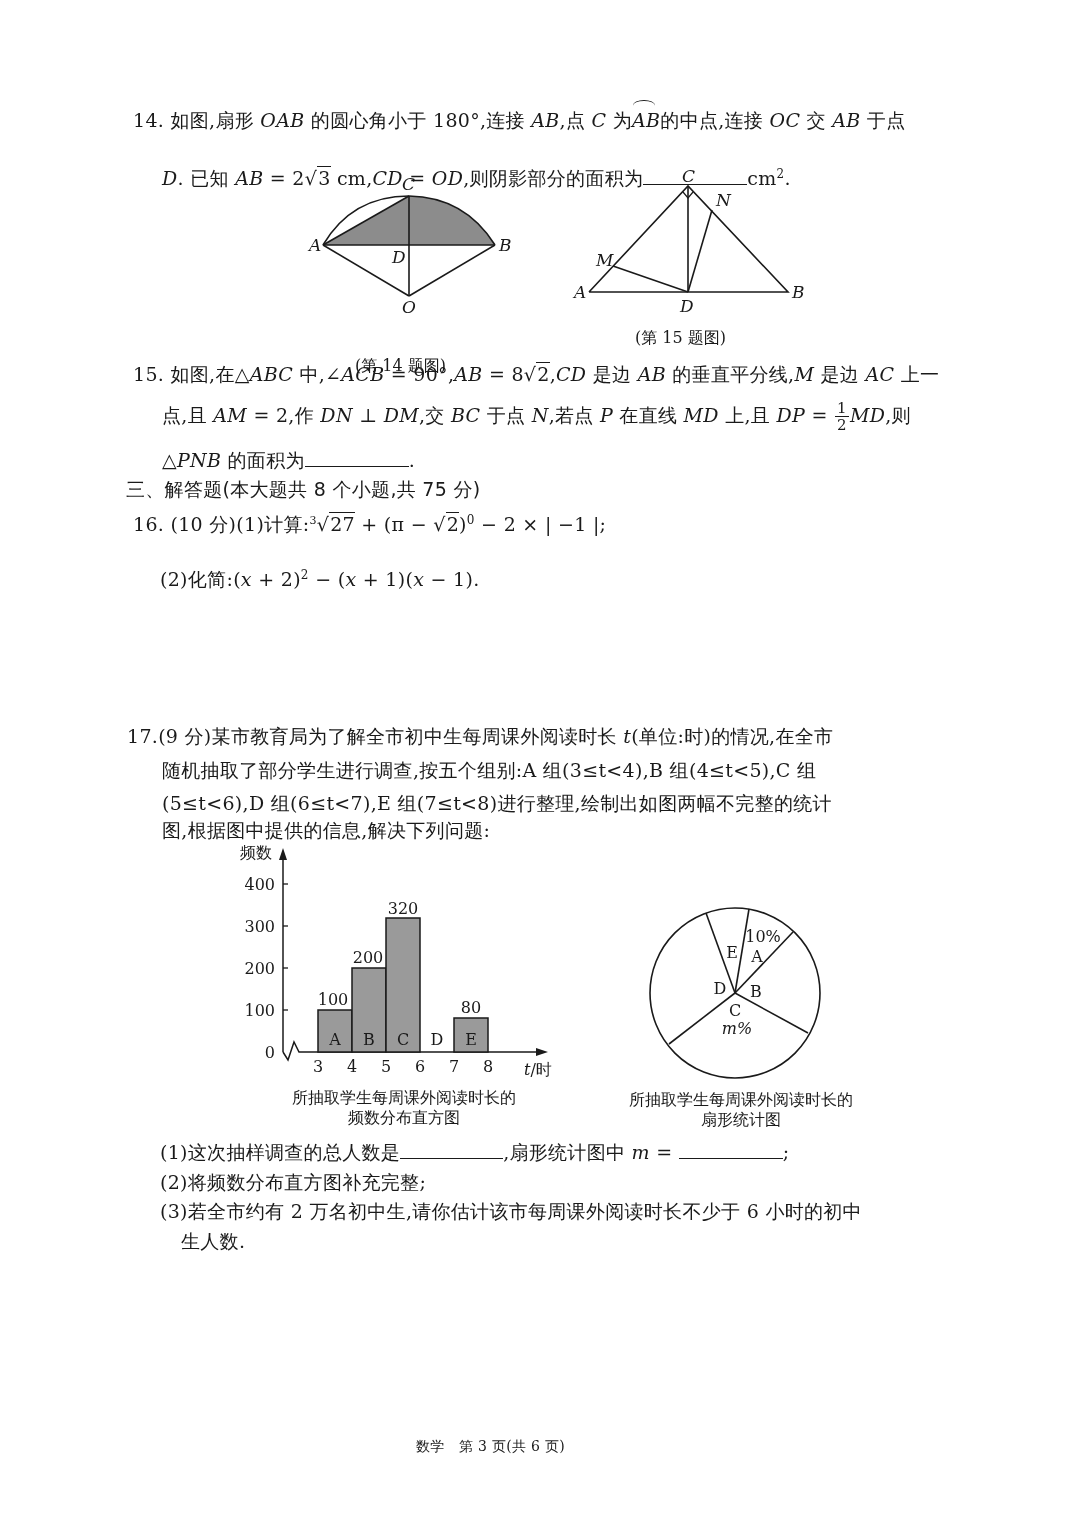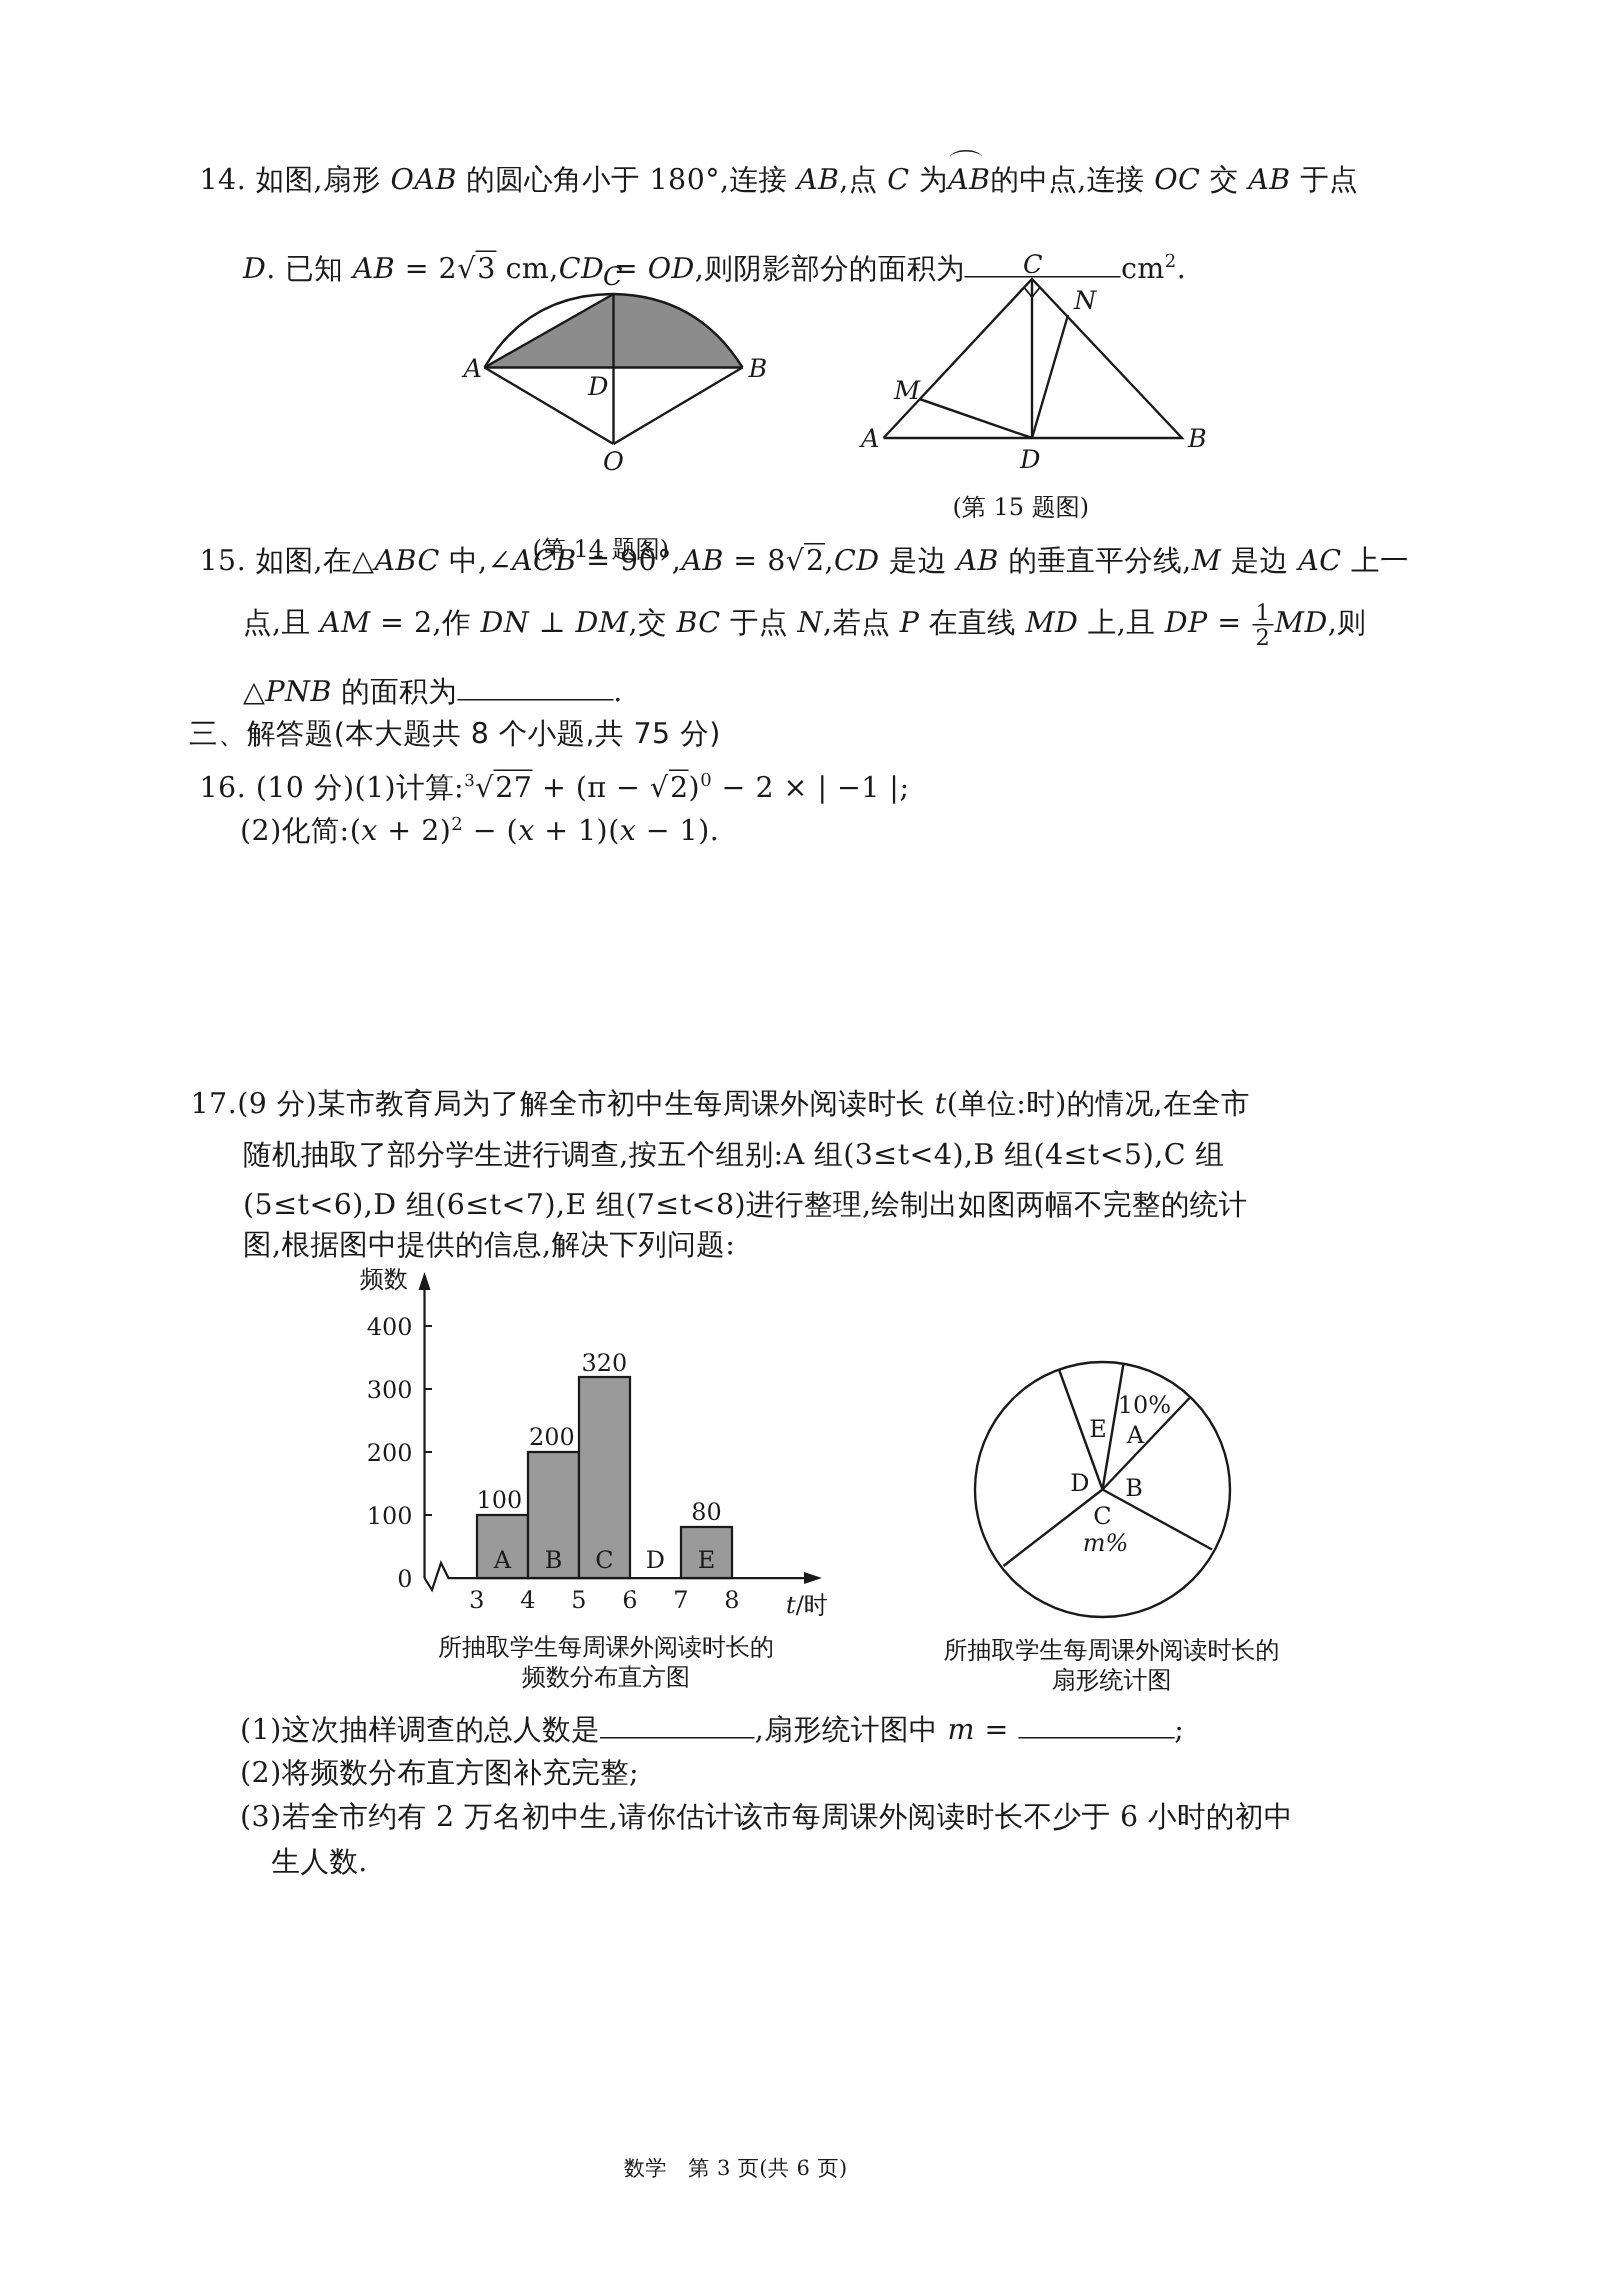--- a/index.html
+++ b/index.html
@@ -152,21 +152,21 @@
 <div class="line" style="left:162px; top:448px;">
   <span>△</span><span class="it">PNB</span><span> 的面积为</span><span class="blank" style="width:104px;"></span><span>.</span>
 </div>
 
 <div class="line bold" style="left:126px; top:477px; font-family:'DejaVu Sans','Liberation Sans',sans-serif;">三、解答题(本大题共 8 个小题,共 75 分)</div>
 
 <div class="line" style="left:133px; top:508px;">
   <span>16.</span>
   <span>(10 分)</span><span>(1)计算:</span><span class="sup" style="font-size:11px;">3</span>√<span class="sqrt">27</span><span> + (π − </span>√<span class="sqrt">2</span><span>)</span><span class="sup">0</span><span> − 2 × | −1 |;</span>
 </div>
-<div class="line" style="left:160px; top:537px;">
+<div class="line" style="left:160px; top:563px;">
   <span>(2)化简:</span><span>(</span><span class="it">x</span><span> + 2)</span><span class="sup">2</span><span> − (</span><span class="it">x</span><span> + 1)(</span><span class="it">x</span><span> − 1).</span>
 </div>
 
 <div class="line" style="left:127px; top:724px;">
   <span>17.</span><span>(9 分)某市教育局为了解全市初中生每周课外阅读时长 </span><span class="it">t</span><span>(单位:时)的情况,在全市</span>
 </div>
 <div class="line" style="left:162px; top:758px;text-align:right;">随机抽取了部分学生进行调查,按五个组别:A 组(3≤t&lt;4),B 组(4≤t&lt;5),C 组</div>
 <div class="line" style="left:162px; top:791px;">(5≤t&lt;6),D 组(6≤t&lt;7),E 组(7≤t&lt;8)进行整理,绘制出如图两幅不完整的统计</div>
 <div class="line" style="left:162px; top:818px;">图,根据图中提供的信息,解决下列问题:</div>
 

